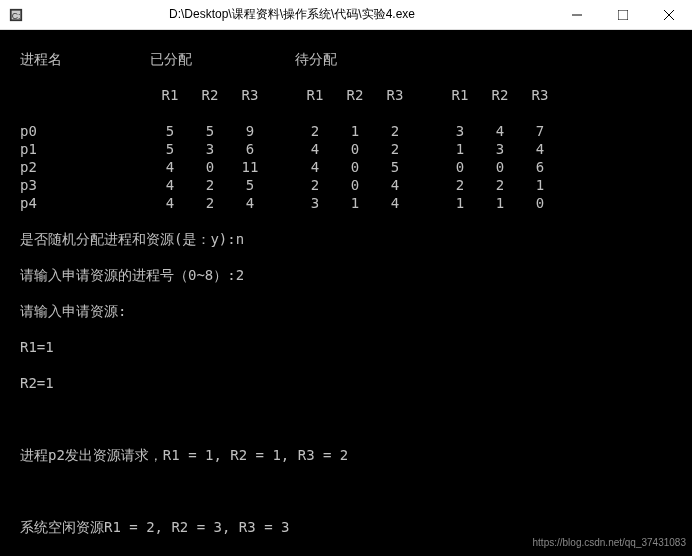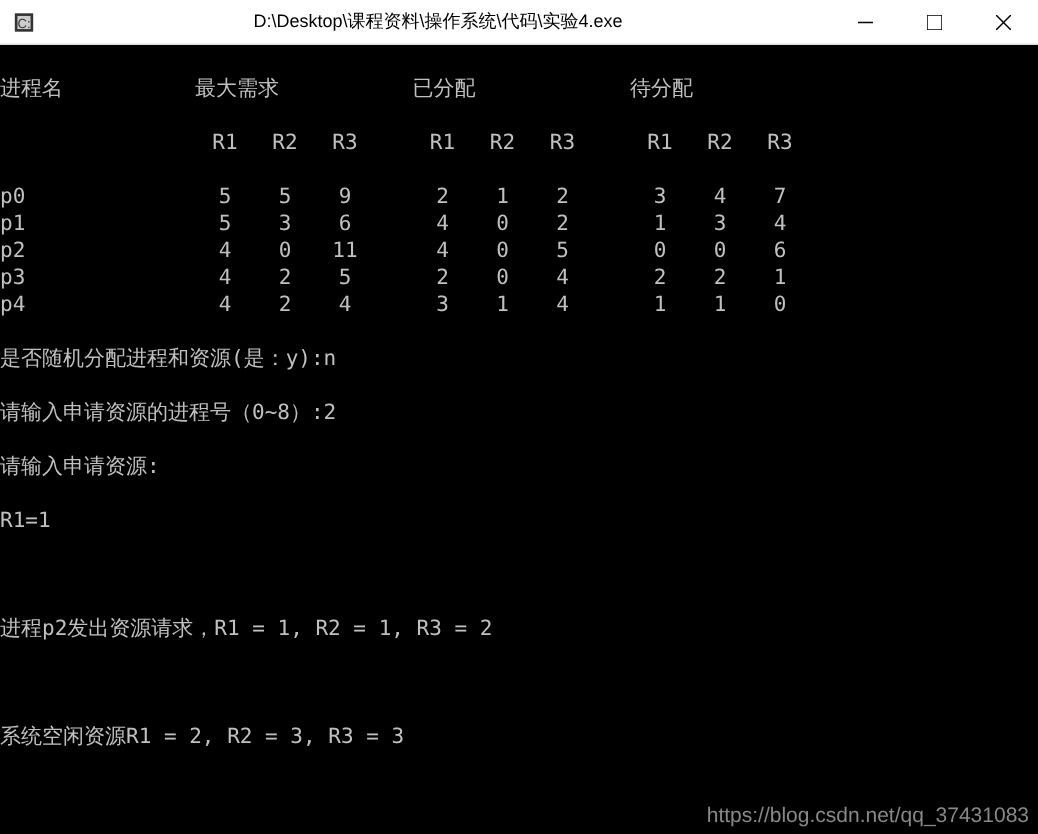--- a/index.html
+++ b/index.html
@@ -46,34 +46,34 @@
     }
     .win-btn svg { width: 10px; height: 10px; }
     .console {
       width: 100%;
       height: 526px;
       background: #000;
       color: #c0c0c0;
       font-family: "NSimSun", "SimSun", "Consolas", monospace;
       font-size: 14px;
       line-height: 18px;
-      padding: 2px 0;
+      padding: 2px 20px;
       white-space: pre;
       position: relative;
     }
     .row { display: flex; }
     .proc { width: 130px; }
     .section { width: 145px; }
     .num { display: inline-block; width: 40px; text-align: center; }
     .watermark {
       position: absolute;
       bottom: 4px;
       right: 6px;
       color: #888;
-      font-size: 14px;
+      font-size: 10px;
       font-family: Arial, sans-serif;
     }
   </style>
 </head>
 <body>
 
 <div class="titlebar">
   <span class="titlebar-icon">
     <svg viewBox="0 0 16 16">
         <rect x="1" y="1" width="14" height="14" fill="#333"></rect>
@@ -96,27 +96,28 @@
     <div class="win-btn">
       <svg viewBox="0 0 10 10">
           <line x1="0" y1="0" x2="10" y2="10" stroke="#000" stroke-width="1"></line>
           <line x1="10" y1="0" x2="0" y2="10" stroke="#000" stroke-width="1"></line>
         </svg>
     </div>
   </div>
 </div>
 
 <div class="console">
-<div class="row"><span class="proc">进程名</span><span class="section">最大需求</span><span class="section">已分配</span><span class="section">待分配</span></div>
+<div class="row"><span class="proc">进程名</span><span class="section">已分配</span><span class="section">待分配</span></div>
 <div class="row"><span class="proc"></span><span class="section"><span class="num">R1</span><span class="num">R2</span><span class="num">R3</span></span><span class="section"><span class="num">R1</span><span class="num">R2</span><span class="num">R3</span></span><span class="section"><span class="num">R1</span><span class="num">R2</span><span class="num">R3</span></span></div>
 <div id="data-rows"><div class="row"><span class="proc">p0</span><span class="section"><span class="num">5</span><span class="num">5</span><span class="num">9</span></span><span class="section"><span class="num">2</span><span class="num">1</span><span class="num">2</span></span><span class="section"><span class="num">3</span><span class="num">4</span><span class="num">7</span></span></div><div class="row"><span class="proc">p1</span><span class="section"><span class="num">5</span><span class="num">3</span><span class="num">6</span></span><span class="section"><span class="num">4</span><span class="num">0</span><span class="num">2</span></span><span class="section"><span class="num">1</span><span class="num">3</span><span class="num">4</span></span></div><div class="row"><span class="proc">p2</span><span class="section"><span class="num">4</span><span class="num">0</span><span class="num">11</span></span><span class="section"><span class="num">4</span><span class="num">0</span><span class="num">5</span></span><span class="section"><span class="num">0</span><span class="num">0</span><span class="num">6</span></span></div><div class="row"><span class="proc">p3</span><span class="section"><span class="num">4</span><span class="num">2</span><span class="num">5</span></span><span class="section"><span class="num">2</span><span class="num">0</span><span class="num">4</span></span><span class="section"><span class="num">2</span><span class="num">2</span><span class="num">1</span></span></div><div class="row"><span class="proc">p4</span><span class="section"><span class="num">4</span><span class="num">2</span><span class="num">4</span></span><span class="section"><span class="num">3</span><span class="num">1</span><span class="num">4</span></span><span class="section"><span class="num">1</span><span class="num">1</span><span class="num">0</span></span></div></div>
 <div>是否随机分配进程和资源(是：y):n</div>
 <div>请输入申请资源的进程号（0~8）:2</div>
 <div>请输入申请资源:</div>
 <div>R1=1</div>
+<div>R2=1</div>
 <div>&nbsp;</div>
 <div>进程p2发出资源请求，R1 = 1, R2 = 1, R3 = 2</div>
 <div>&nbsp;</div>
 <div>系统空闲资源R1 = 2, R2 = 3, R3 = 3</div>
 
 
 
 
 
 

